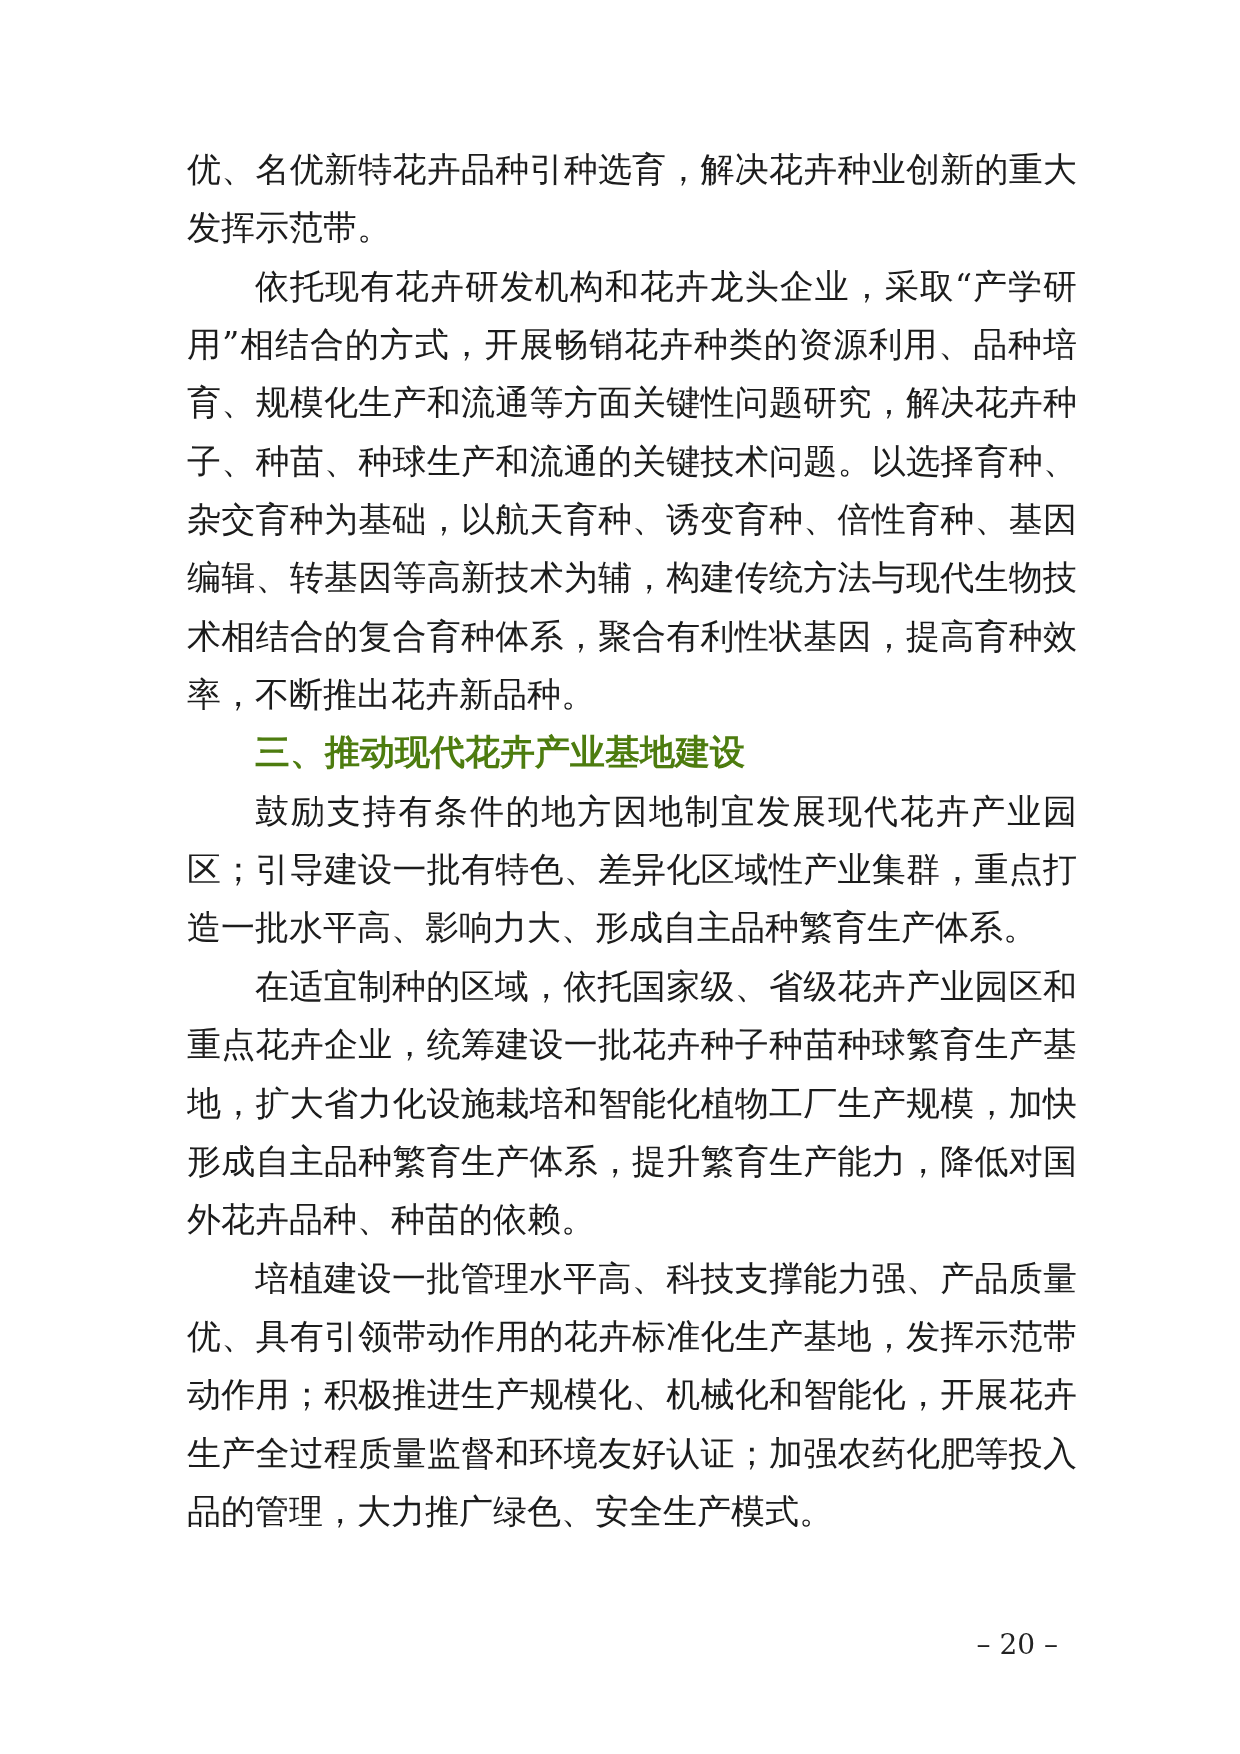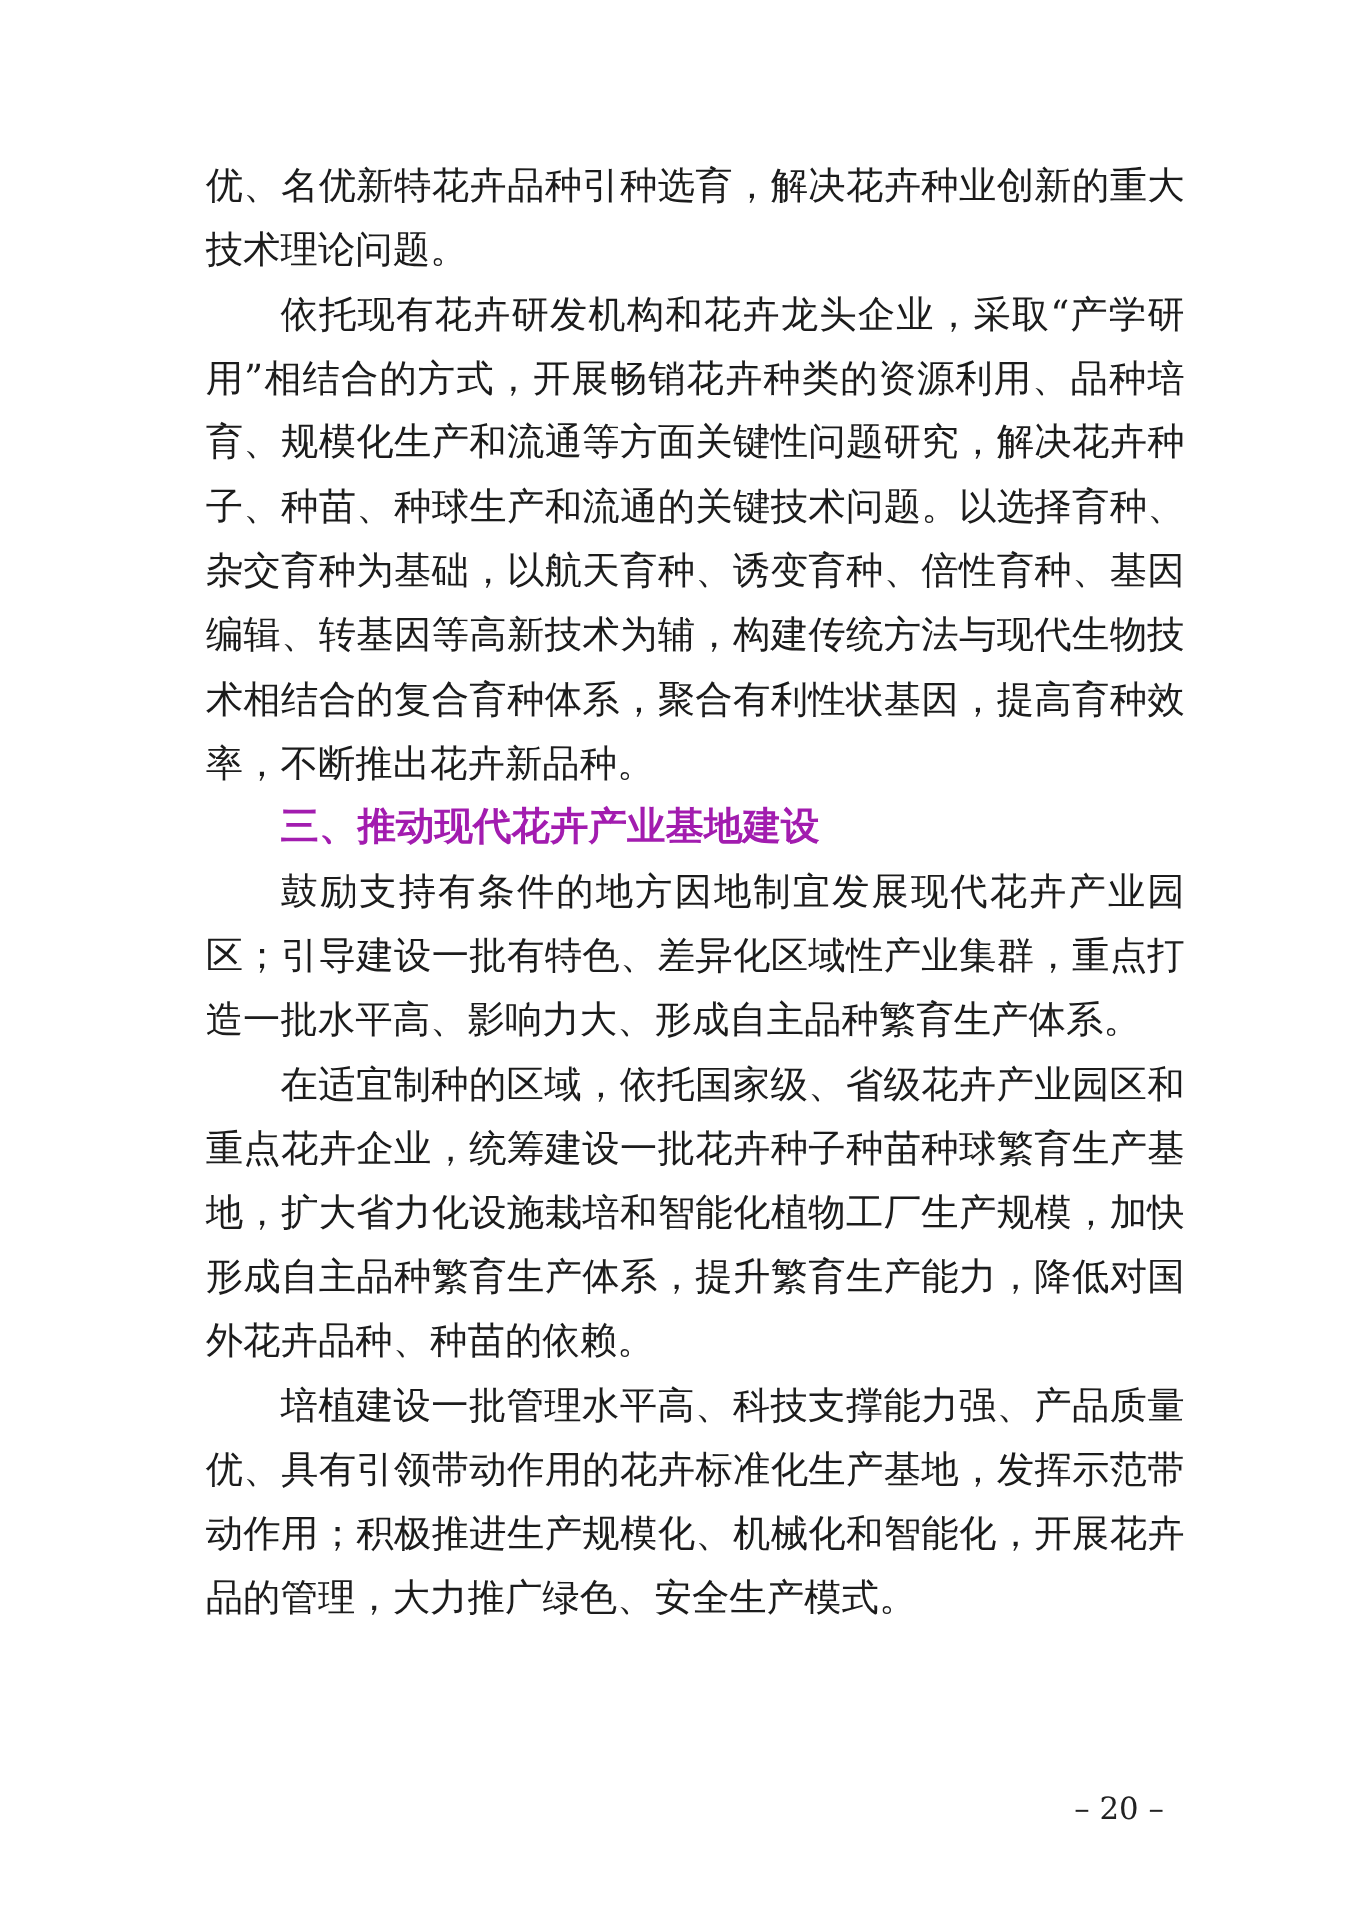--- a/index.html
+++ b/index.html
@@ -37,58 +37,59 @@
   .end {
     text-align: left;
   }
   .indent {
     text-indent: 68px;
   }
   .heading {
     font-family: Liberation Sans, sans-serif;
     font-weight: bold;
     font-size: 35px;
-    color: #a21caf;
+    color: #4d7c0f;
   }
   .page-number {
     position: absolute;
     top: 1628px;
     right: 182px;
     font-size: 28px;
     line-height: 34px;
     color: #222222;
     font-family: "DejaVu Serif", "Liberation Serif", serif;
   }
 </style>
 </head>
 <body>
 
 <div class="page">
 
   <div class="text-block">
     <div class="line full">优、名优新特花卉品种引种选育，解决花卉种业创新的重大</div>
-    <div class="line end">技术理论问题。</div>
+    <div class="line end">发挥示范带。</div>
     <div class="line full indent">依托现有花卉研发机构和花卉龙头企业，采取“产学研</div>
     <div class="line full">用”相结合的方式，开展畅销花卉种类的资源利用、品种培</div>
     <div class="line full">育、规模化生产和流通等方面关键性问题研究，解决花卉种</div>
     <div class="line full">子、种苗、种球生产和流通的关键技术问题。以选择育种、</div>
     <div class="line full">杂交育种为基础，以航天育种、诱变育种、倍性育种、基因</div>
     <div class="line full">编辑、转基因等高新技术为辅，构建传统方法与现代生物技</div>
     <div class="line full">术相结合的复合育种体系，聚合有利性状基因，提高育种效</div>
     <div class="line end">率，不断推出花卉新品种。</div>
     <div class="line end indent heading">三、推动现代花卉产业基地建设</div>
     <div class="line full indent">鼓励支持有条件的地方因地制宜发展现代花卉产业园</div>
     <div class="line full">区；引导建设一批有特色、差异化区域性产业集群，重点打</div>
     <div class="line end">造一批水平高、影响力大、形成自主品种繁育生产体系。</div>
     <div class="line full indent">在适宜制种的区域，依托国家级、省级花卉产业园区和</div>
     <div class="line full">重点花卉企业，统筹建设一批花卉种子种苗种球繁育生产基</div>
     <div class="line full">地，扩大省力化设施栽培和智能化植物工厂生产规模，加快</div>
     <div class="line full">形成自主品种繁育生产体系，提升繁育生产能力，降低对国</div>
     <div class="line end">外花卉品种、种苗的依赖。</div>
     <div class="line full indent">培植建设一批管理水平高、科技支撑能力强、产品质量</div>
     <div class="line full">优、具有引领带动作用的花卉标准化生产基地，发挥示范带</div>
     <div class="line full">动作用；积极推进生产规模化、机械化和智能化，开展花卉</div>
+    <div class="line full">生产全过程质量监督和环境友好认证；加强农药化肥等投入</div>
     <div class="line end">品的管理，大力推广绿色、安全生产模式。</div>
   </div>
 
   <div class="page-number">– 20 –</div>
 
 </div>
 
 </body></html>

